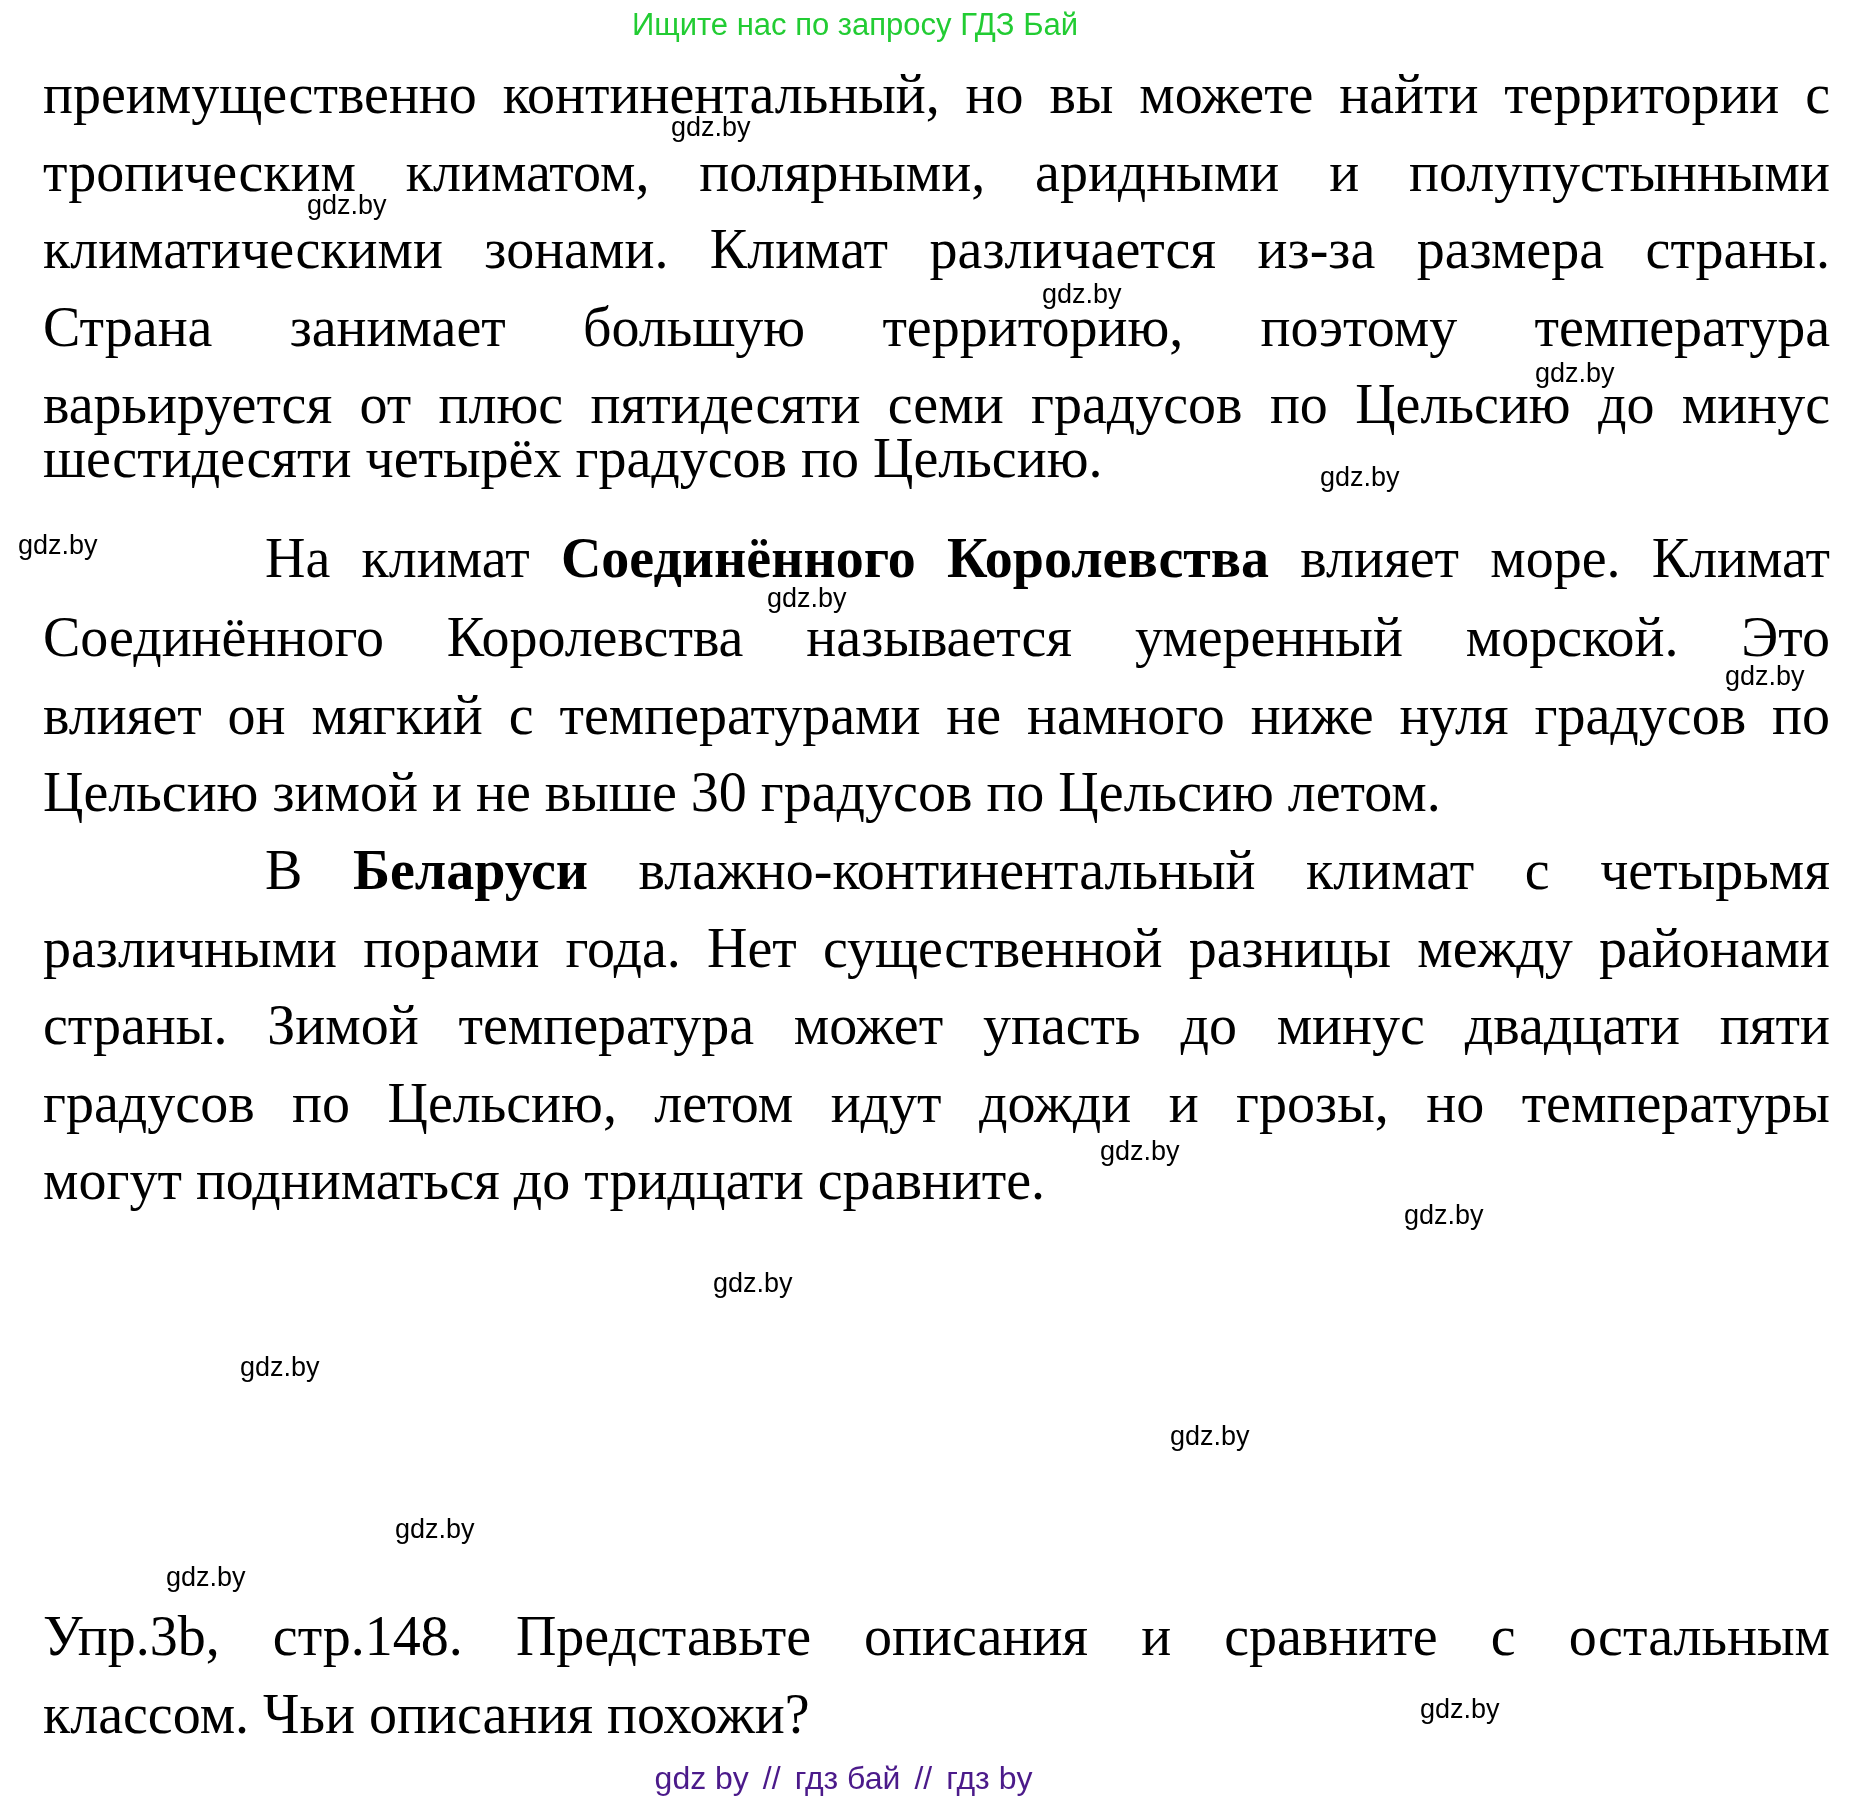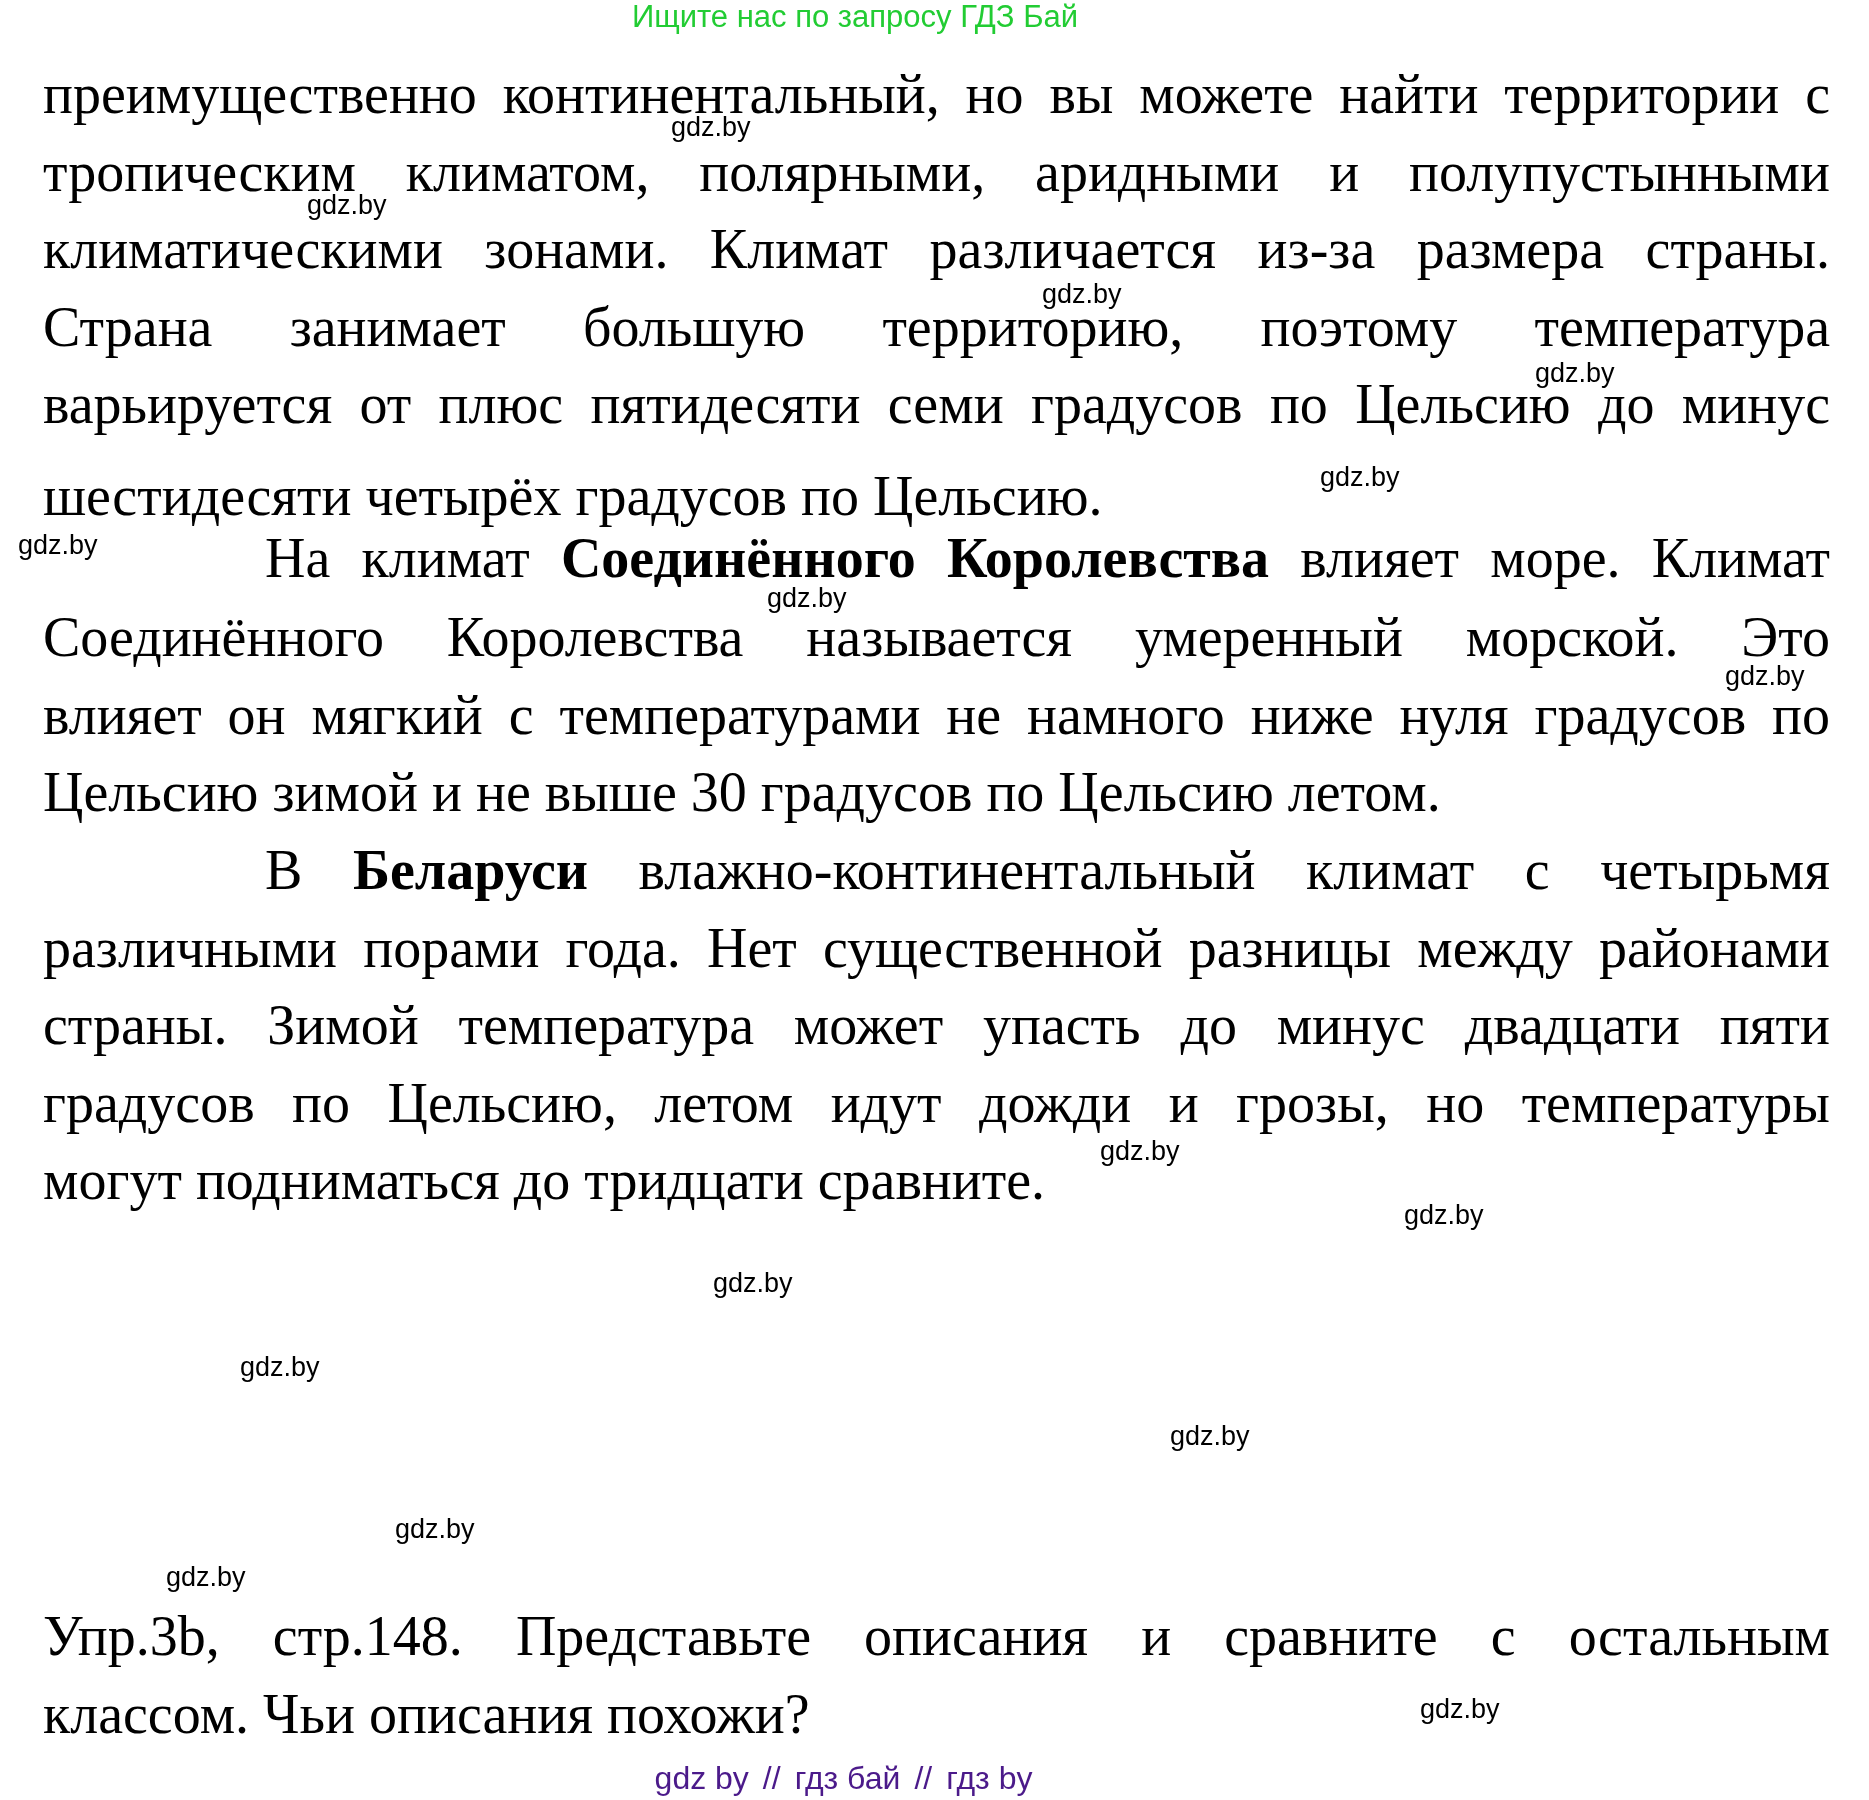--- a/index.html
+++ b/index.html
@@ -1,18 +1,18 @@
 <!DOCTYPE html>
 <html><head>
 <meta charset="utf-8">
 <style>
   html, body { margin: 0; padding: 0; background: #ffffff; }
   body { width: 1869px; height: 1800px; position: relative; overflow: hidden; }
   .header {
-    position: absolute; left: 0; top: 0; width: 1714px; height: 40px;
+    position: absolute; left: 0; top: 8px; width: 1714px; height: 40px;
     text-align: center;
     font-family: "Liberation Sans", sans-serif; font-size: 31px; line-height: 34px;
     color: #22cc33;
   }
   .header span { position: relative; left: -2px; }
   .line {
     position: absolute; left: 43px; width: 1787px; height: 70px;
     font-family: "Liberation Serif", serif; font-size: 56px; line-height: 64px;
     color: #000; white-space: nowrap;
     text-align: justify; text-align-last: justify;
@@ -39,21 +39,21 @@
 
 <div class="header">
   <span>Ищите нас по запросу ГДЗ Бай</span>
 </div>
 
 <div class="line" style="top:62px">преимущественно континентальный, но вы можете найти территории с</div>
 <div class="line" style="top:140px">тропическим климатом, полярными, аридными и полупустынными</div>
 <div class="line" style="top:217px">климатическими зонами. Климат различается из-за размера страны.</div>
 <div class="line" style="top:295px">Страна занимает большую территорию, поэтому температура</div>
 <div class="line" style="top:372px">варьируется от плюс пятидесяти семи градусов по Цельсию до минус</div>
-<div class="line last" style="top:464px">шестидесяти четырёх градусов по Цельсию.</div>
+<div class="line last" style="top:426px">шестидесяти четырёх градусов по Цельсию.</div>
 
 <div class="line indent" style="top:526px"><span>На климат </span><b>Соединённого Королевства</b><span> влияет море. Климат</span></div>
 <div class="line" style="top:605px">Соединённого Королевства называется умеренный морской. Это</div>
 <div class="line" style="top:683px">влияет он мягкий с температурами не намного ниже нуля градусов по</div>
 <div class="line last" style="top:760px">Цельсию зимой и не выше 30 градусов по Цельсию летом.</div>
 
 <div class="line indent" style="top:838px"><span>В </span><b>Беларуси</b><span> влажно-континентальный климат с четырьмя</span></div>
 <div class="line" style="top:916px">различными порами года. Нет существенной разницы между районами</div>
 <div class="line" style="top:993px">страны. Зимой температура может упасть до минус двадцати пяти</div>
 <div class="line" style="top:1071px">градусов по Цельсию, летом идут дожди и грозы, но температуры</div>

